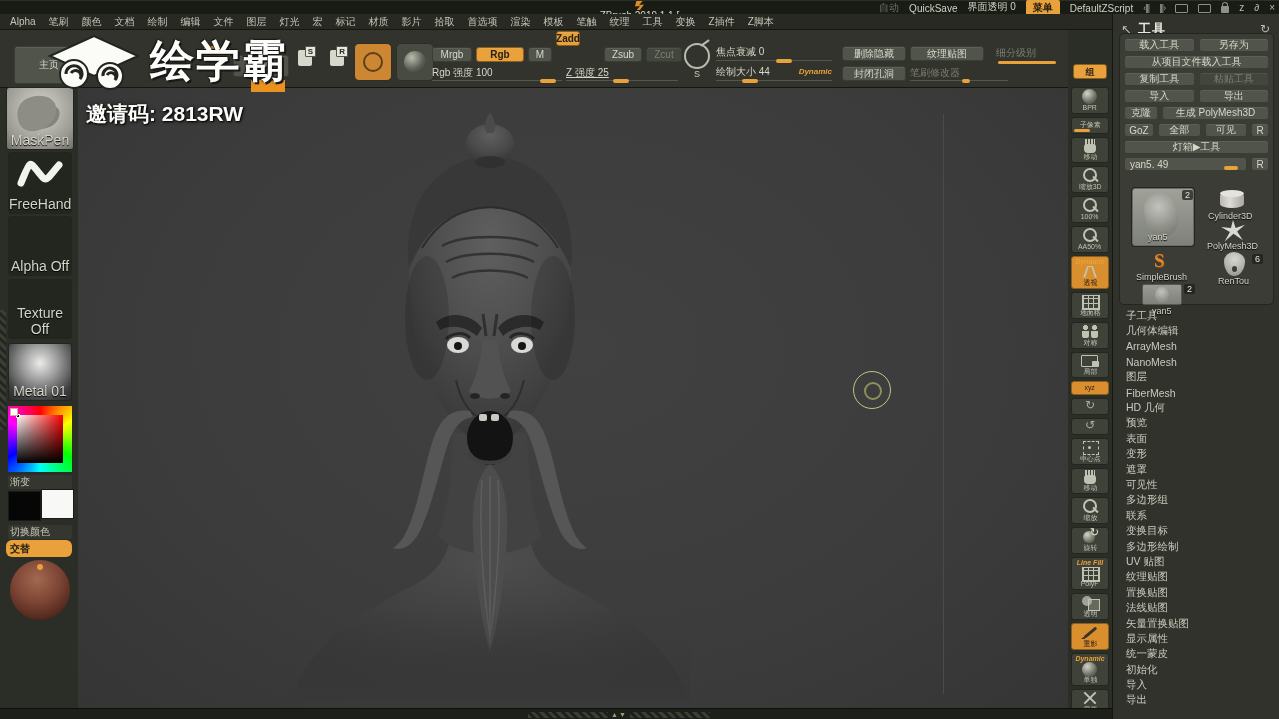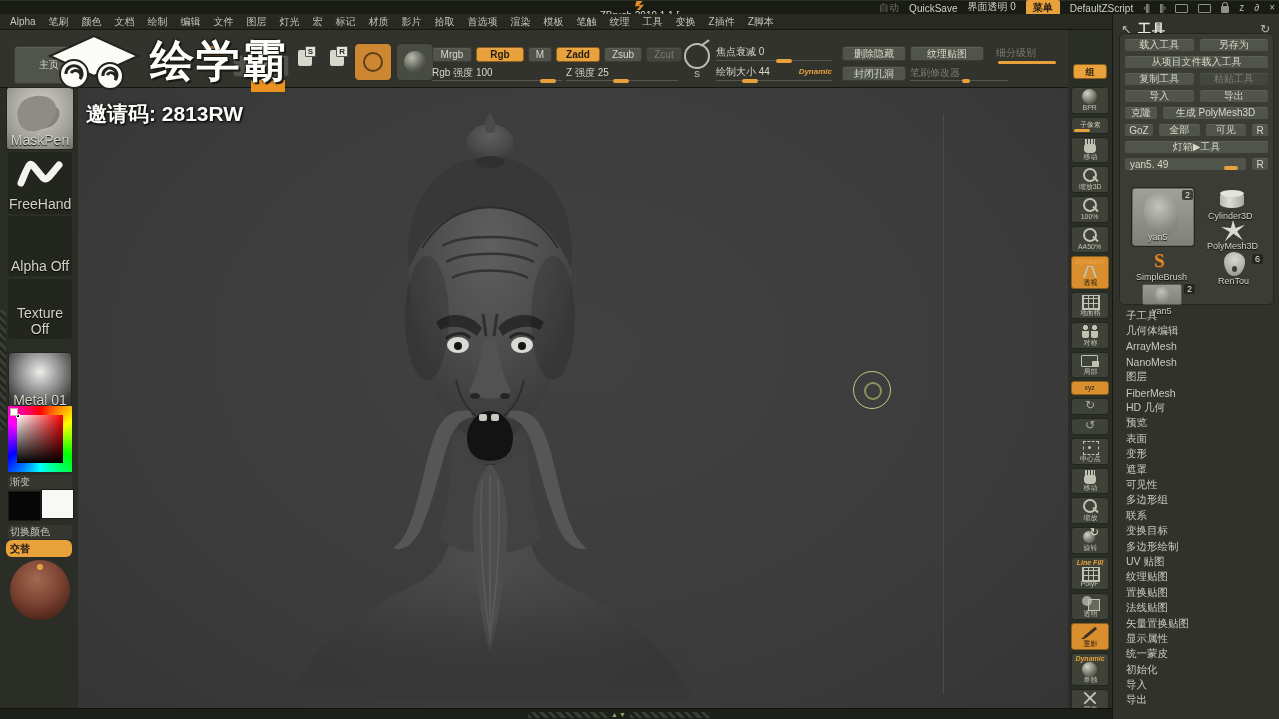--- a/index.html
+++ b/index.html
@@ -295,29 +295,29 @@
     <div class="sq-btn orange" style="left:354px;top:13px;">
       <span class="edit-glyph"></span>
     </div>
     <div class="sq-btn" style="left:396px;top:13px;">
       <span class="draw-glyph"></span>
     </div>
 
     <div class="btn abs" style="left:432px;top:17px;width:40px;height:15px;">Mrgb</div>
     <div class="btn abs orange" style="left:476px;top:17px;width:48px;height:15px;">Rgb</div>
     <div class="btn abs" style="left:528px;top:17px;width:24px;height:15px;">M</div>
-    <div class="btn abs orange" style="left:556px;top:17px;width:44px;height:15px;">Zadd</div>
+    <div class="btn abs orange" style="left:556px;top:1px;width:24px;height:15px;">Zadd</div>
     <div class="btn abs" style="left:604px;top:17px;width:38px;height:15px;">Zsub</div>
     <div class="btn abs dim" style="left:646px;top:17px;width:36px;height:15px;">Zcut</div>
 
     <div class="slider" style="left:432px;top:36px;width:130px;height:15px;">
       <span>Rgb 强度 100</span>
       <span class="track"></span><span class="nub" style="left:83%;"></span>
     </div>
-    <div class="slider" style="left:566px;top:36px;width:112px;height:15px;">
+    <div class="slider" style="left:566px;top:36px;width:112px;height:15px;text-decoration:underline;">
       <span>Z 强度 25</span>
       <span class="track"></span><span class="nub" style="left:42%;"></span>
     </div>
 
     <div class="shelf-ico" style="left:684px;top:13px;">
       <span class="gyro-circle"></span>
       <span style="font-size:9px;">S</span>
     </div>
 
     <div class="slider" style="left:716px;top:15px;width:116px;height:16px;">
@@ -366,21 +366,21 @@
         <path d="M12,30 C22,6 20,8 30,20 C38,30 36,28 50,12" fill="none" stroke="#f2f2ee" stroke-width="7" stroke-linecap="round"></path>
       </svg>
       <span class="lbl">FreeHand</span>
     </div>
     <div class="lthumb t-dark" style="top:128px;height:60px;">
       <span class="lbl">Alpha Off</span>
     </div>
     <div class="lthumb t-dark" style="top:191px;height:60px;">
       <span class="lbl">Texture Off</span>
     </div>
-    <div class="lthumb" style="top:264px;height:58px;background:radial-gradient(circle at 50% 34%, #ececea, #9a9a9a 38%, #3e3e3e 78%, #2b2b2b);">
+    <div class="lthumb" style="top:255px;height:58px;background:radial-gradient(circle at 50% 34%, #ececea, #9a9a9a 38%, #3e3e3e 78%, #2b2b2b);">
       <span class="lbl">Metal 01</span>
     </div>
     <div class="picker" style="top:318px;">
       <span class="inner"></span>
       <span class="dot"></span>
       <span class="swatch"></span>
     </div>
     <div class="lrow" style="top:387px;">渐变</div>
     <span class="swb" style="left:8px;top:403px;width:33px;height:30px;background:#060606;"></span>
     <span class="swb" style="left:41px;top:401px;width:33px;height:30px;background:#f8f8f6;"></span>

